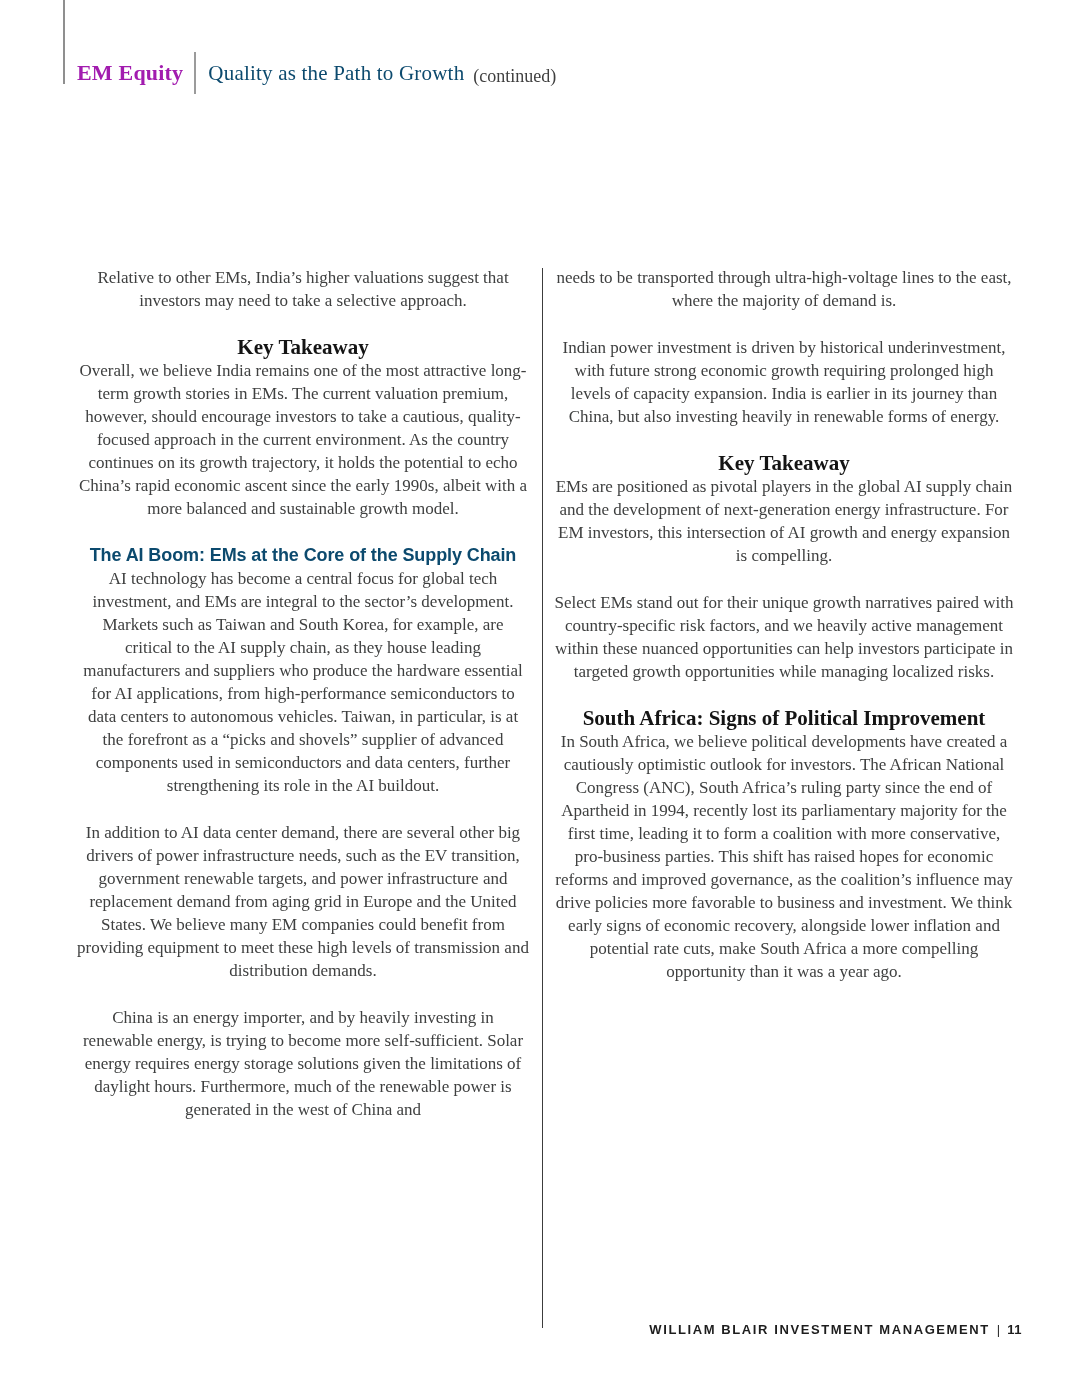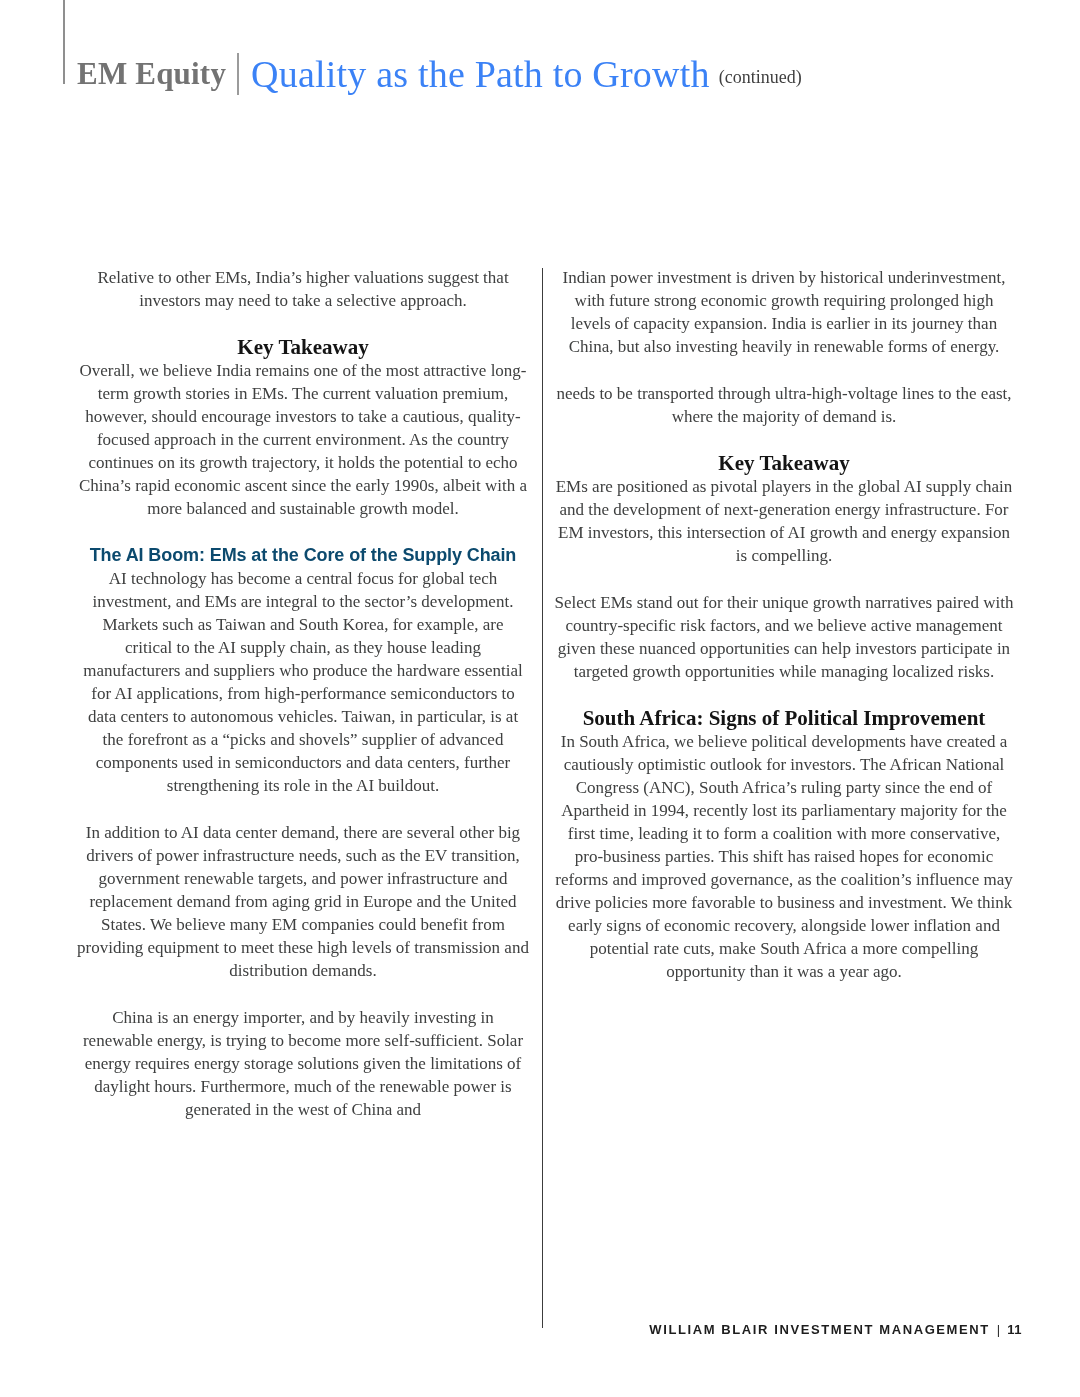--- a/index.html
+++ b/index.html
@@ -20,34 +20,34 @@
   }
   
   .header {
     position: absolute;
     left: 77px; top: 52px;
     display: flex;
     align-items: center;
     white-space: nowrap;
   }
   .section-label {
-    font-size: 31px;
+    font-size: 22px;
     font-weight: 700;
-    color: #737373;
+    color: #a21caf;
     letter-spacing: 0.2px;
   }
   .header-divider {
     width: 2px; height: 42px;
     background: #9b9b9b;
     margin: 0 12px 0 11px;
   }
   .page-title {
-    font-size: 38px;
+    font-size: 21px;
     font-weight: 400;
-    color: #3b82f6;
+    color: #0c4a6e;
     letter-spacing: 0.2px;
   }
   .title-suffix {
     font-size: 18px;
     font-weight: 400;
     color: #3f3f3f;
     margin-left: 9px;
     padding-top: 6px;
   }
   
@@ -126,25 +126,25 @@
     <p class="p">Overall, we believe India remains one of the most attractive long-term growth stories in EMs. The current valuation premium, however, should encourage investors to take a cautious, quality-focused approach in the current environment. As the country continues on its growth trajectory, it holds the potential to echo China’s rapid economic ascent since the early 1990s, albeit with a more balanced and sustainable growth model.</p>
     <p class="hg">The AI Boom: EMs at the Core of the Supply Chain</p>
     <p class="p">AI technology has become a central focus for global tech investment, and EMs are integral to the sector’s development. Markets such as Taiwan and South Korea, for example, are critical to the AI supply chain, as they house leading manufacturers and suppliers who produce the hardware essential for AI applications, from high-performance semiconductors to data centers to autonomous vehicles. Taiwan, in particular, is at the forefront as a “picks and shovels” supplier of advanced components used in semiconductors and data centers, further strengthening its role in the AI buildout.</p>
     <p class="p">In addition to AI data center demand, there are several other big drivers of power infrastructure needs, such as the EV transition, government renewable targets, and power infrastructure and replacement demand from aging grid in Europe and the United States. We believe many EM companies could benefit from providing equipment to meet these high levels of transmission and distribution demands.</p>
     <p class="p">China is an energy importer, and by heavily investing in renewable energy, is trying to become more self-sufficient. Solar energy requires energy storage solutions given the limitations of daylight hours. Furthermore, much of the renewable power is generated in the west of China and</p>
   </div>
 
   <div class="col-divider"></div>
 
   <div class="col col-right">
+    <p class="p">needs to be transported through ultra-high-voltage lines to the east, where the majority of demand is.</p>
     <p class="p">Indian power investment is driven by historical underinvestment, with future strong economic growth requiring prolonged high levels of capacity expansion. India is earlier in its journey than China, but also investing heavily in renewable forms of energy.</p>
-    <p class="p">needs to be transported through ultra-high-voltage lines to the east, where the majority of demand is.</p>
     <p class="hb">Key Takeaway</p>
     <p class="p">EMs are positioned as pivotal players in the global AI supply chain and the development of next-generation energy infrastructure. For EM investors, this intersection of AI growth and energy expansion is compelling.</p>
-    <p class="p">Select EMs stand out for their unique growth narratives paired with country-specific risk factors, and we believe active management given these nuanced opportunities can help investors participate in targeted growth opportunities while managing localized risks.</p>
+    <p class="p">Select EMs stand out for their unique growth narratives paired with country-specific risk factors, and we heavily active management within these nuanced opportunities can help investors participate in targeted growth opportunities while managing localized risks.</p>
     <p class="hb">South Africa: Signs of Political Improvement</p>
     <p class="p">In South Africa, we believe political developments have created a cautiously optimistic outlook for investors. The African National Congress (ANC), South Africa’s ruling party since the end of Apartheid in 1994, recently lost its parliamentary majority for the first time, leading it to form a coalition with more conservative, pro-business parties. This shift has raised hopes for economic reforms and improved governance, as the coalition’s influence may drive policies more favorable to business and investment. We think early signs of economic recovery, alongside lower inflation and potential rate cuts, make South Africa a more compelling opportunity than it was a year ago.</p>
   </div>
 
   <div class="footer">
     <span>WILLIAM BLAIR INVESTMENT MANAGEMENT</span>
     <span class="sep">|</span>
     <span class="pagenum">11</span>
   </div>
 

